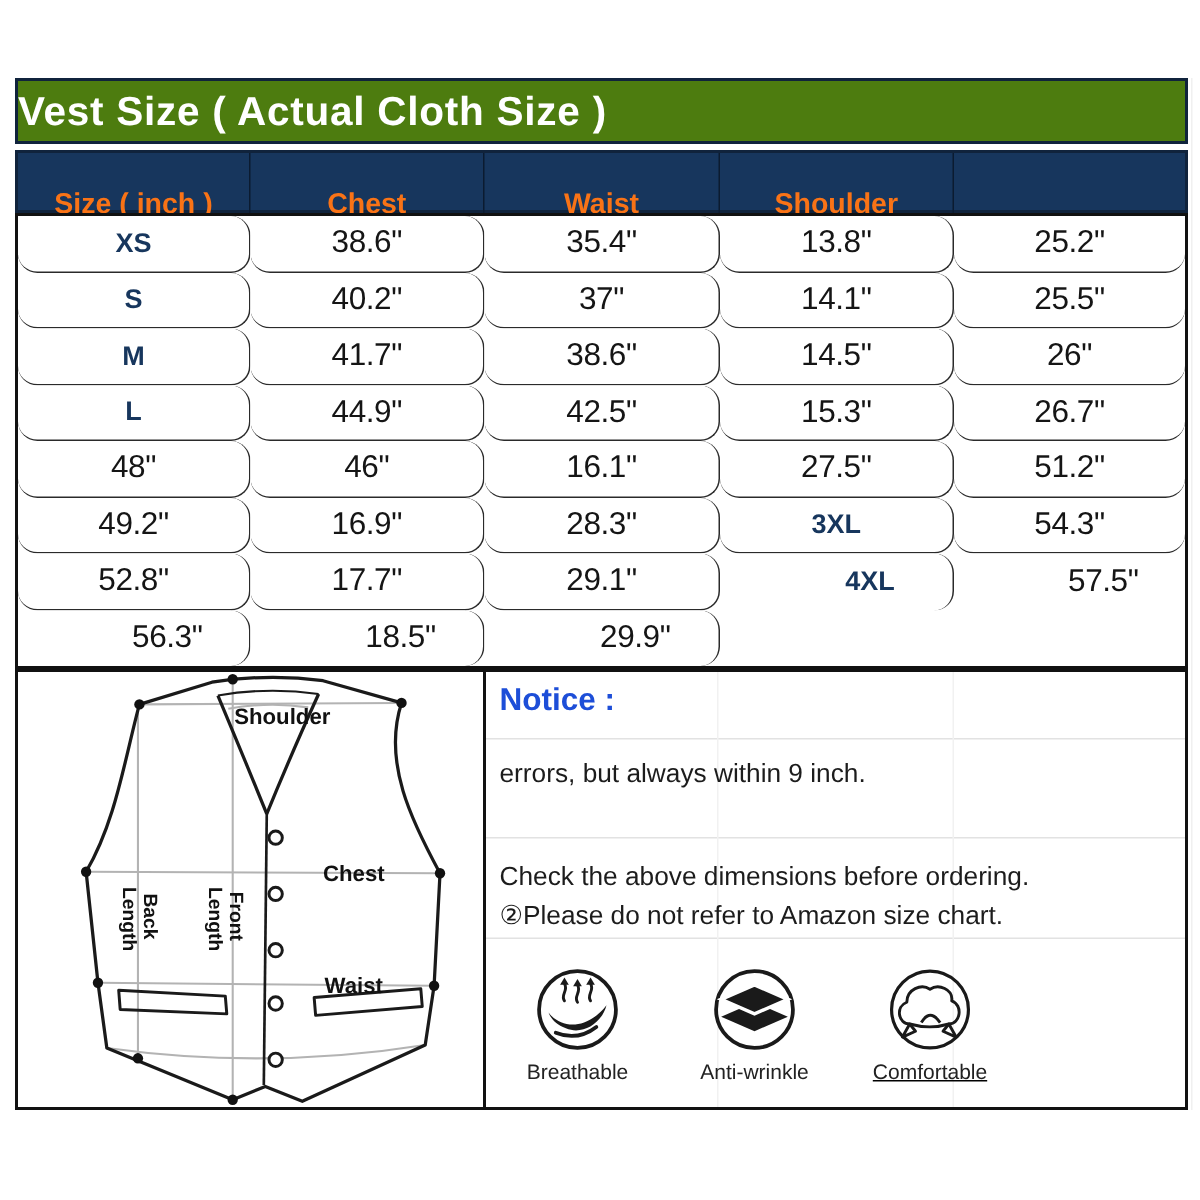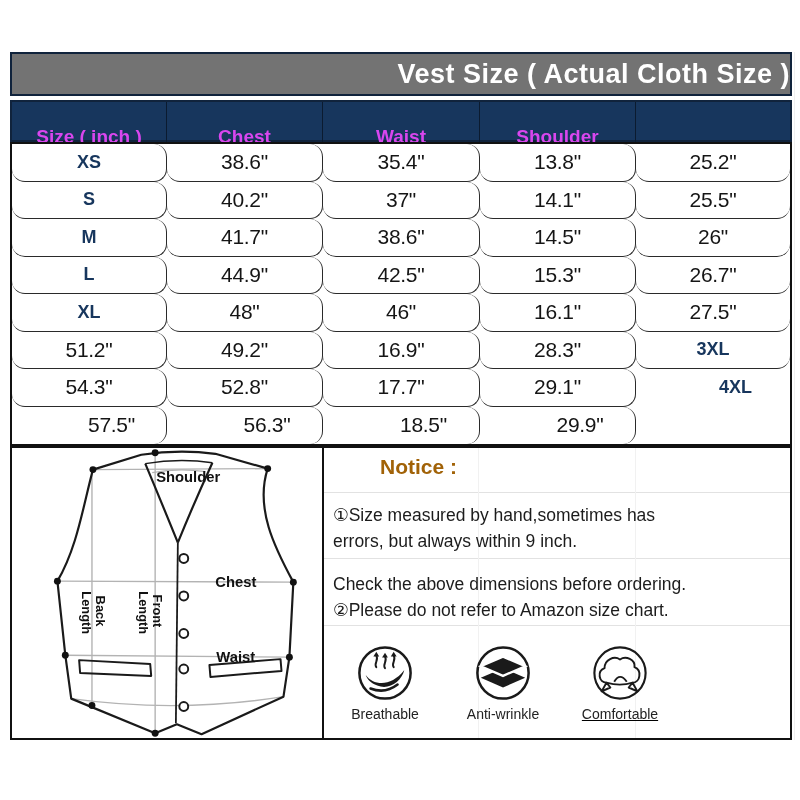--- a/index.html
+++ b/index.html
@@ -4,27 +4,27 @@
 <style>
   html,body{margin:0;padding:0;background:#fff;}
   #canvas{position:relative;width:800px;height:800px;background:#ffffff;overflow:hidden;
           font-family:"Liberation Sans","DejaVu Sans",sans-serif;}
 
   
   .ghost-v{position:absolute;width:1px;background:#f0f0f0;}
 
   
   .title-bar{position:absolute;left:10px;top:52px;width:782px;height:44px;box-sizing:border-box;
-             background:#737373;border:2px solid #10233c;display:flex;align-items:center;justify-content:flex-end;}
+             background:#4d7c0f;border:2px solid #10233c;display:flex;align-items:center;justify-content:flex-start;}
   .title-bar span{color:#ffffff;font-size:27px;font-weight:bold;letter-spacing:.5px;}
 
   .header-row{position:absolute;left:10px;top:100px;width:782px;height:42px;box-sizing:border-box;
               background:#17365d;border:2px solid #10233c;display:grid;
               grid-template-columns:155px 156px 157px 156px 1fr;}
-  .header-cell{display:flex;align-items:center;justify-content:center;color:#d946ef;
+  .header-cell{display:flex;align-items:center;justify-content:center;color:#f97316;
                font-size:19px;font-weight:bold;border-right:1px solid #0b1b30;}
   .header-cell:last-child{border-right:none;margin-top:47px;}
 
   .body-grid{position:absolute;left:10px;top:142px;width:782px;height:304px;box-sizing:border-box;
              border:2px solid #111;display:grid;
              grid-template-columns:155px 156px 157px 156px 1fr;grid-auto-rows:37.5px;background:#fff;}
   .cell{display:flex;align-items:center;justify-content:center;
         border-right:1px solid #2a2a2a;border-bottom:1px solid #2a2a2a;border-radius:13px;}
   .cell:nth-child(5n){border-right:none;}
   .cell:nth-last-child(-n+5){border-bottom:none;padding-left:45px;}
@@ -33,21 +33,21 @@
 
   
   .bottom-box{position:absolute;left:10px;top:446px;width:782px;height:294px;box-sizing:border-box;
               border:2px solid #111;display:flex;background:#fff;}
   .vest-panel{width:312px;box-sizing:border-box;border-right:2px solid #111;position:relative;}
   .info-panel{flex:1;position:relative;}
 
   .hairline-h{position:absolute;left:0;right:0;height:1px;background:#e2e2e2;z-index:0;}
   .hairline-v{position:absolute;top:0;bottom:0;width:1px;background:#f1f1f1;z-index:0;}
 
-  .notice-heading{position:absolute;left:9px;top:7px;font-size:21px;font-weight:bold;color:#a16207;z-index:1;margin-left:47px;}
+  .notice-heading{position:absolute;left:9px;top:7px;font-size:21px;font-weight:bold;color:#1d4ed8;z-index:1;}
   .notice-para{position:absolute;left:9px;right:10px;color:#1c1c1c;font-size:17.5px;line-height:26px;z-index:1;}
   .notice-para.p1{top:54px;}
   .notice-para.p2{top:123px;}
 
   .feature{position:absolute;width:110px;text-align:center;z-index:1;}
   .feature svg{display:block;margin:0 auto;}
   .feature .flabel{margin-top:4px;font-size:14px;color:#222;}
   .f1{left:6px;top:196px;}
   .f2{left:124px;top:196px;}
   .f3{left:241px;top:196px;text-decoration:underline;}
@@ -89,21 +89,20 @@
     <div class="cell value-cell">38.6"</div>
     <div class="cell value-cell">14.5"</div>
     <div class="cell value-cell">26"</div>
 
     <div class="cell size-cell">L</div>
     <div class="cell value-cell">44.9"</div>
     <div class="cell value-cell">42.5"</div>
     <div class="cell value-cell">15.3"</div>
     <div class="cell value-cell">26.7"</div>
 
-    <div class="cell size-cell">XL</div>
     <div class="cell value-cell">48"</div>
     <div class="cell value-cell">46"</div>
     <div class="cell value-cell">16.1"</div>
     <div class="cell value-cell">27.5"</div>
 
     <div class="cell value-cell">51.2"</div>
     <div class="cell value-cell">49.2"</div>
     <div class="cell value-cell">16.9"</div>
     <div class="cell value-cell">28.3"</div>
 
@@ -184,21 +183,20 @@
     <div class="info-panel">
       <div class="hairline-h" style="top:44px;"></div>
       <div class="hairline-h" style="top:110px;"></div>
       <div class="hairline-h" style="top:177px;"></div>
       <div class="hairline-v" style="left:154px;"></div>
       <div class="hairline-v" style="left:311px;"></div>
 
       <div class="notice-heading">Notice :</div>
 
       <div class="notice-para p1">
-        <div>①Size measured by hand,sometimes has</div>
         <div>errors, but always within 9 inch.</div>
       </div>
       <div class="notice-para p2">
         <div>Check the above dimensions before ordering.</div>
         <div>②Please do not refer to Amazon size chart.</div>
       </div>
 
       <div class="feature f2">
         <svg width="58" height="58" viewBox="-30 -30 60 60">
           <circle cx="0" cy="0" r="26.5" fill="none" stroke="#1a1a1a" stroke-width="2.6"></circle>

